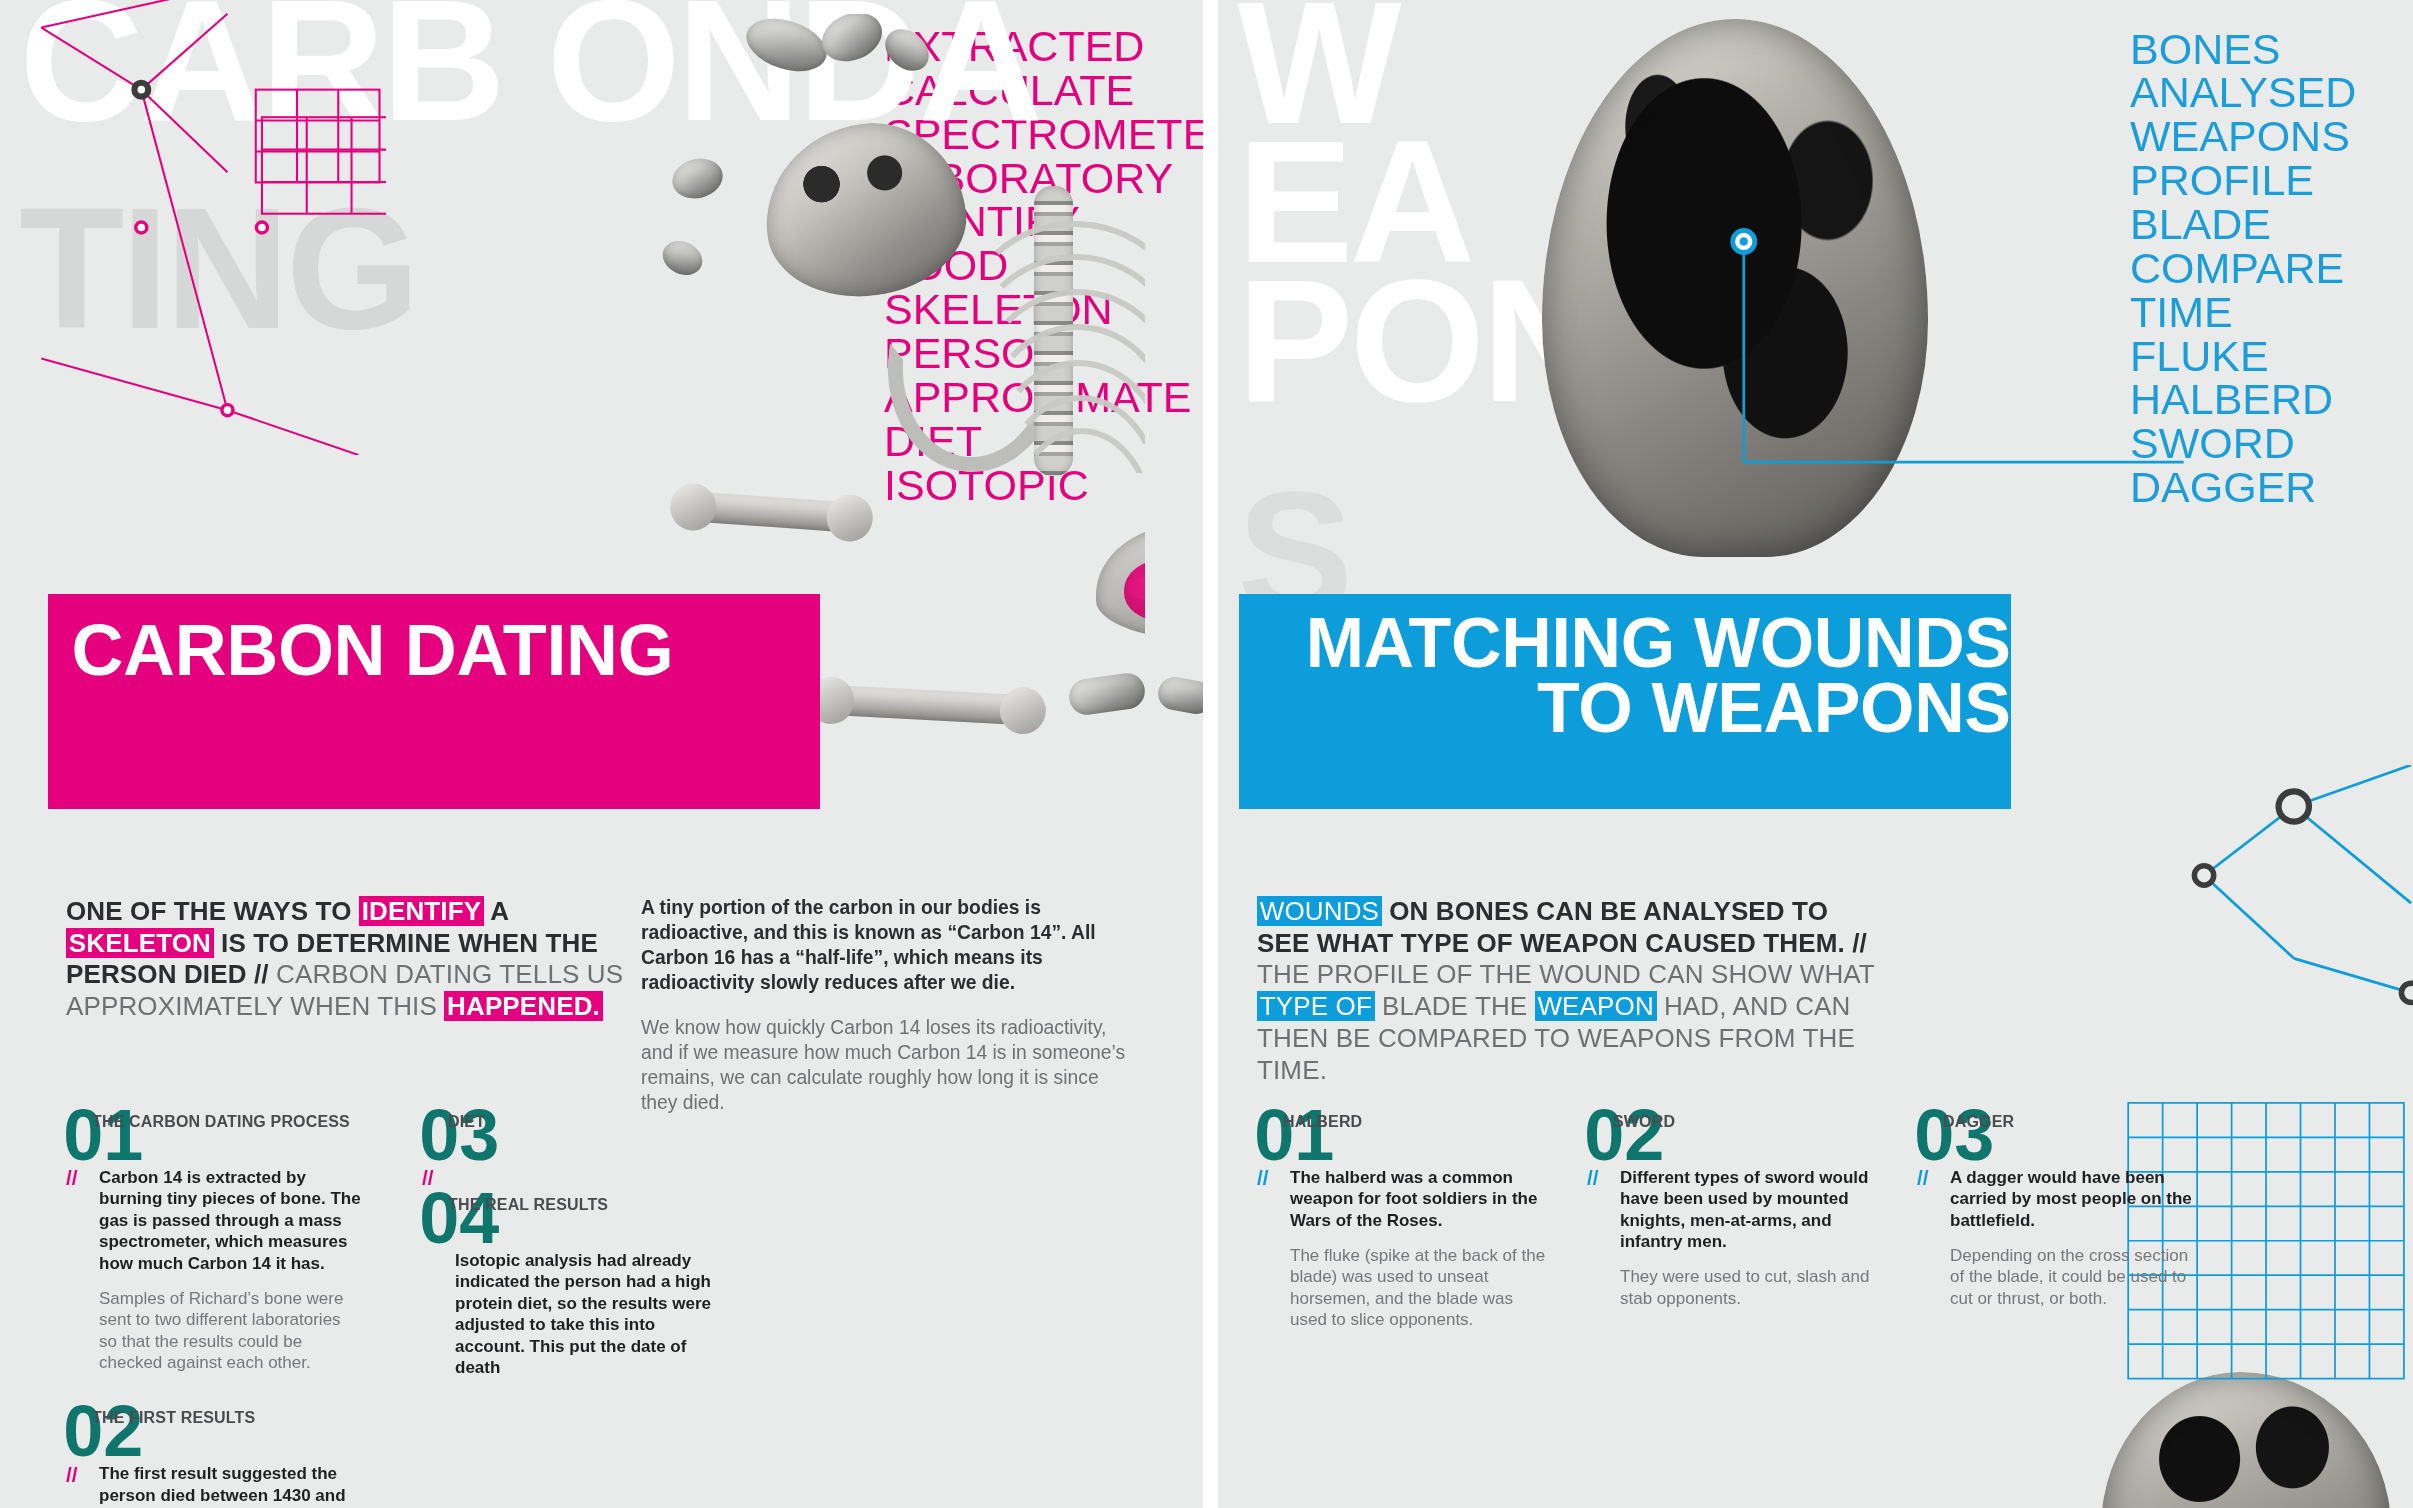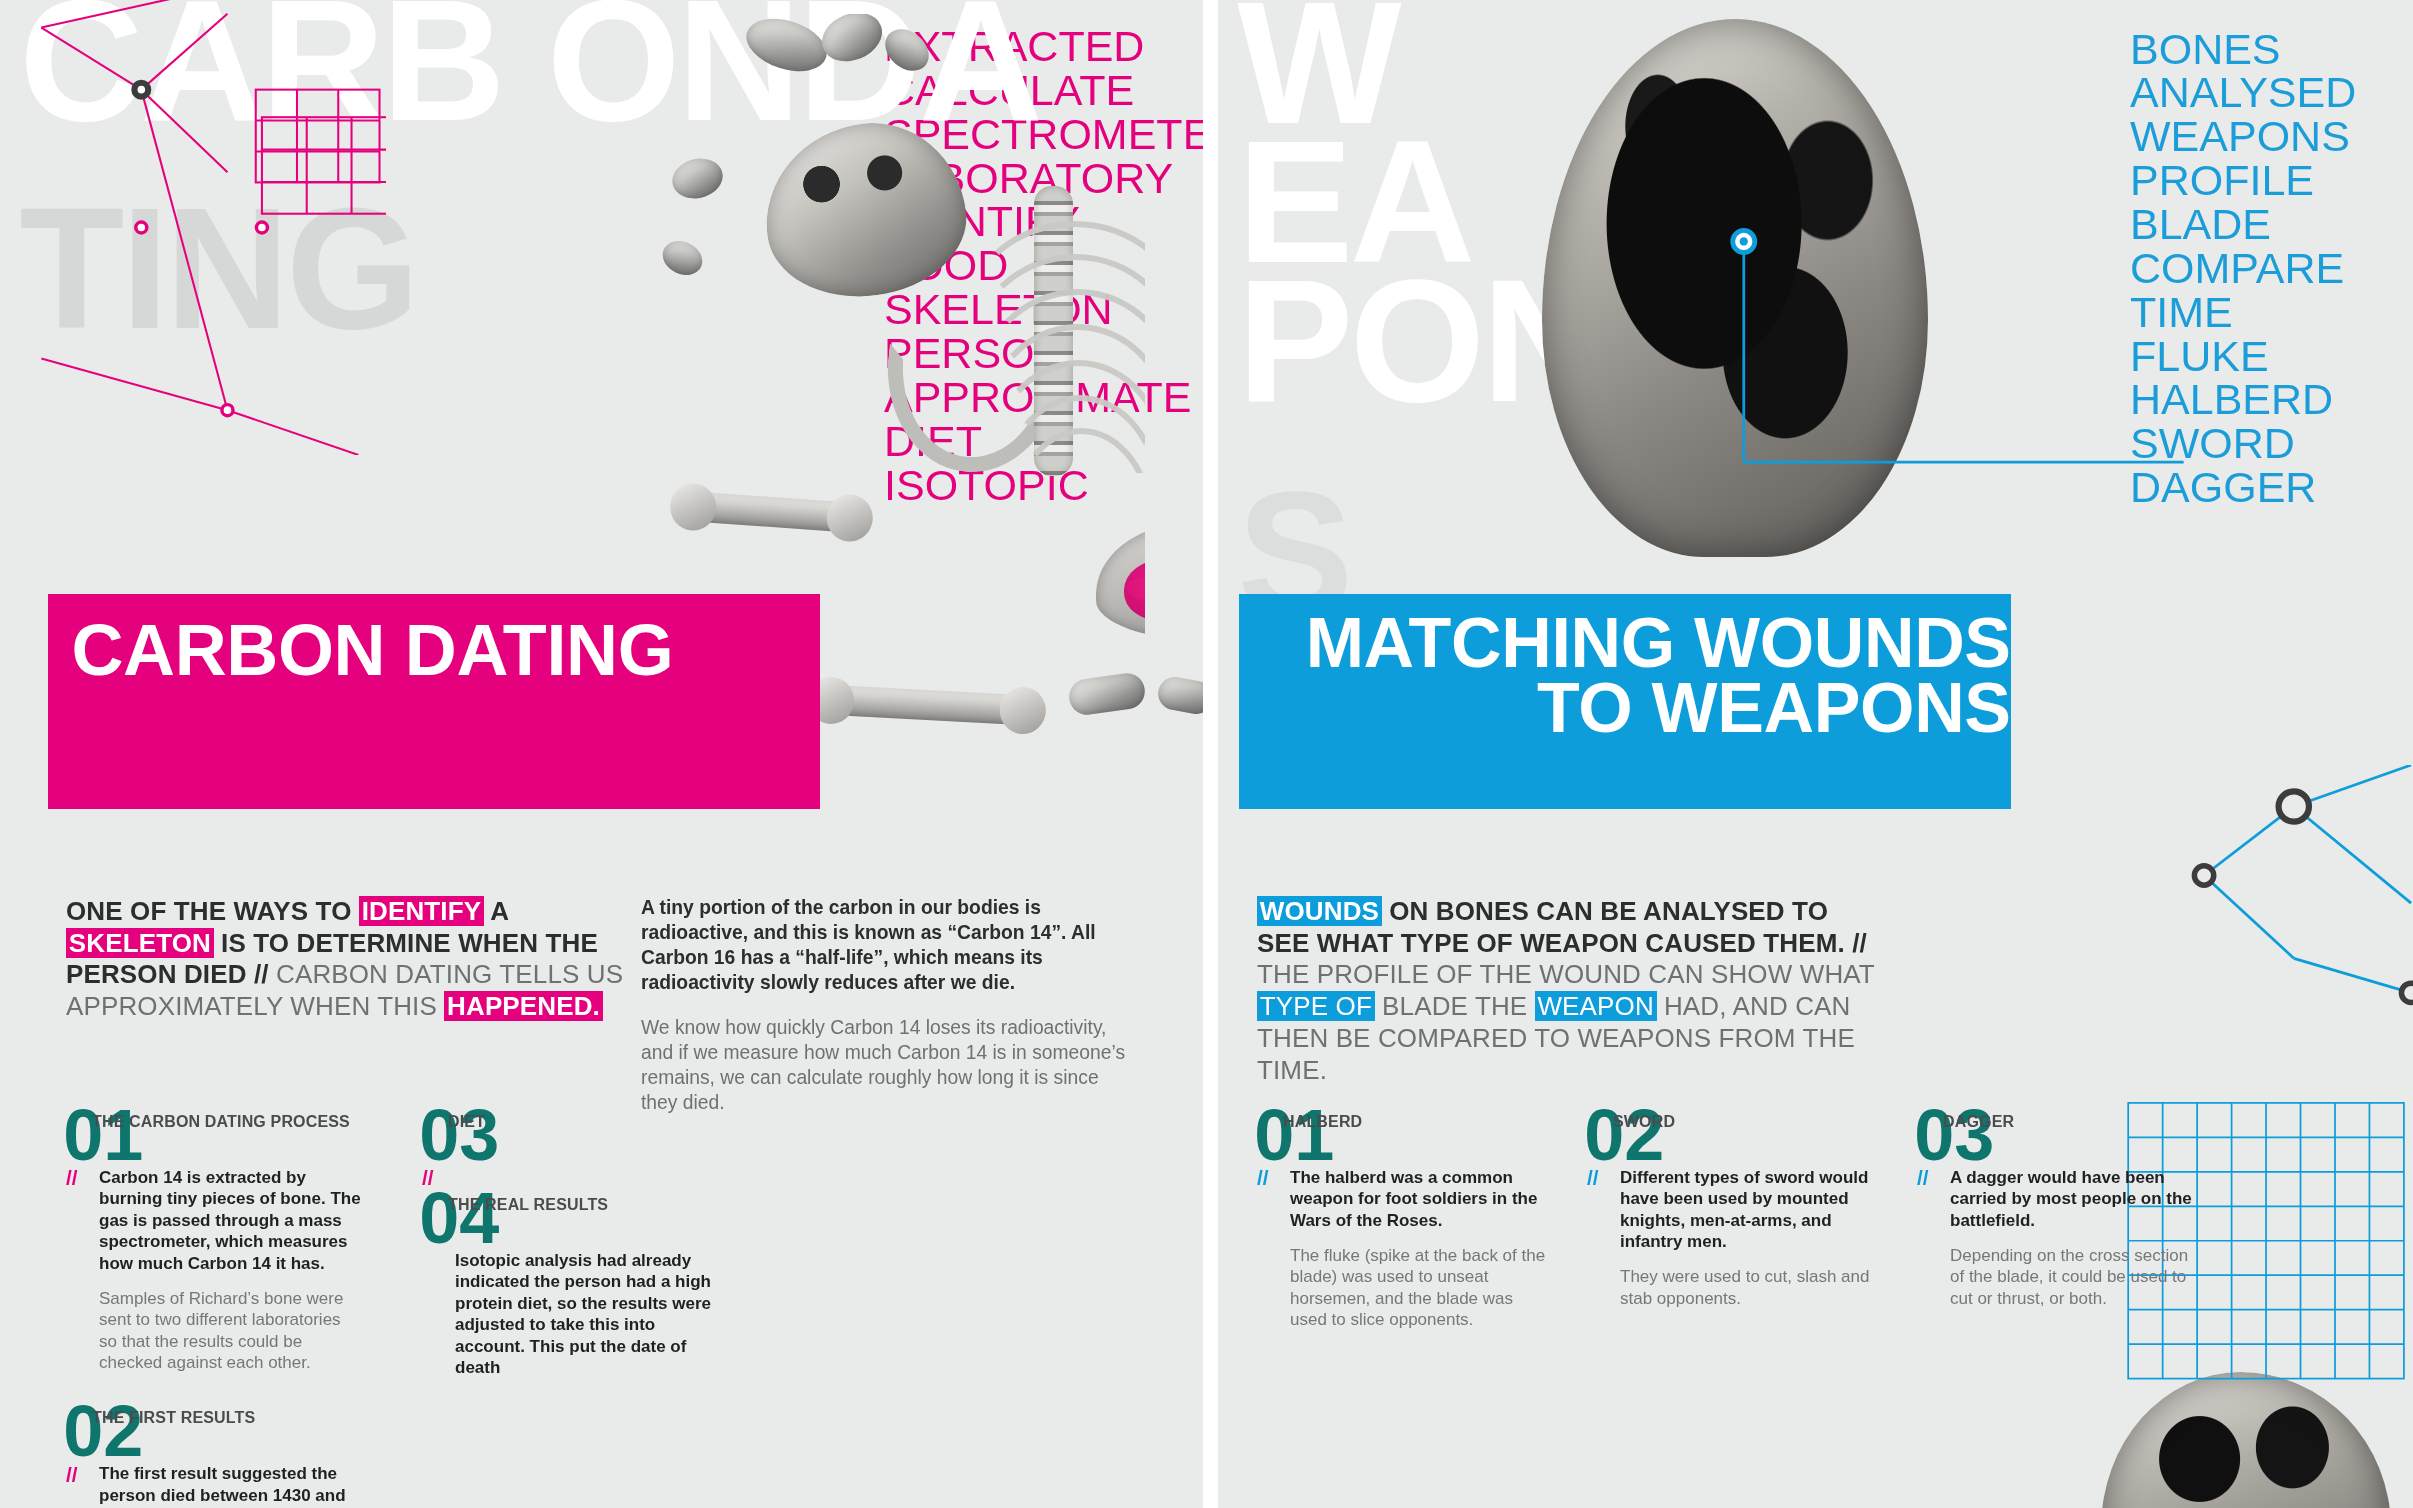--- a/index.html
+++ b/index.html
@@ -219,21 +219,21 @@
   .lede {
     font-size: 26px;
     line-height: 1.22;
     color: #6f7072;
     text-transform: uppercase;
     letter-spacing: 0.005em;
   }
   .lede b { color: #2c2d2f; font-weight: bold; }
   .hl-pink { background: #e5007d; color: #ffffff; font-weight: bold; padding: 0 2.8px; }
   .hl-blue { background: #0d9ddb; color: #ffffff; padding: 0 2.8px; }
-  .hl-blue.bold { font-weight: bold; }
+  .hl-blue.bold { font-weight: normal; }
   .sep { color: #2c2d2f; font-weight: bold; }
 
   .sidecol {
     position: absolute;
     left: 641px; top: 895px;
     width: 496px;
     z-index: 9;
   }
   .sidecol p.bold {
     font-size: 19.3px;

